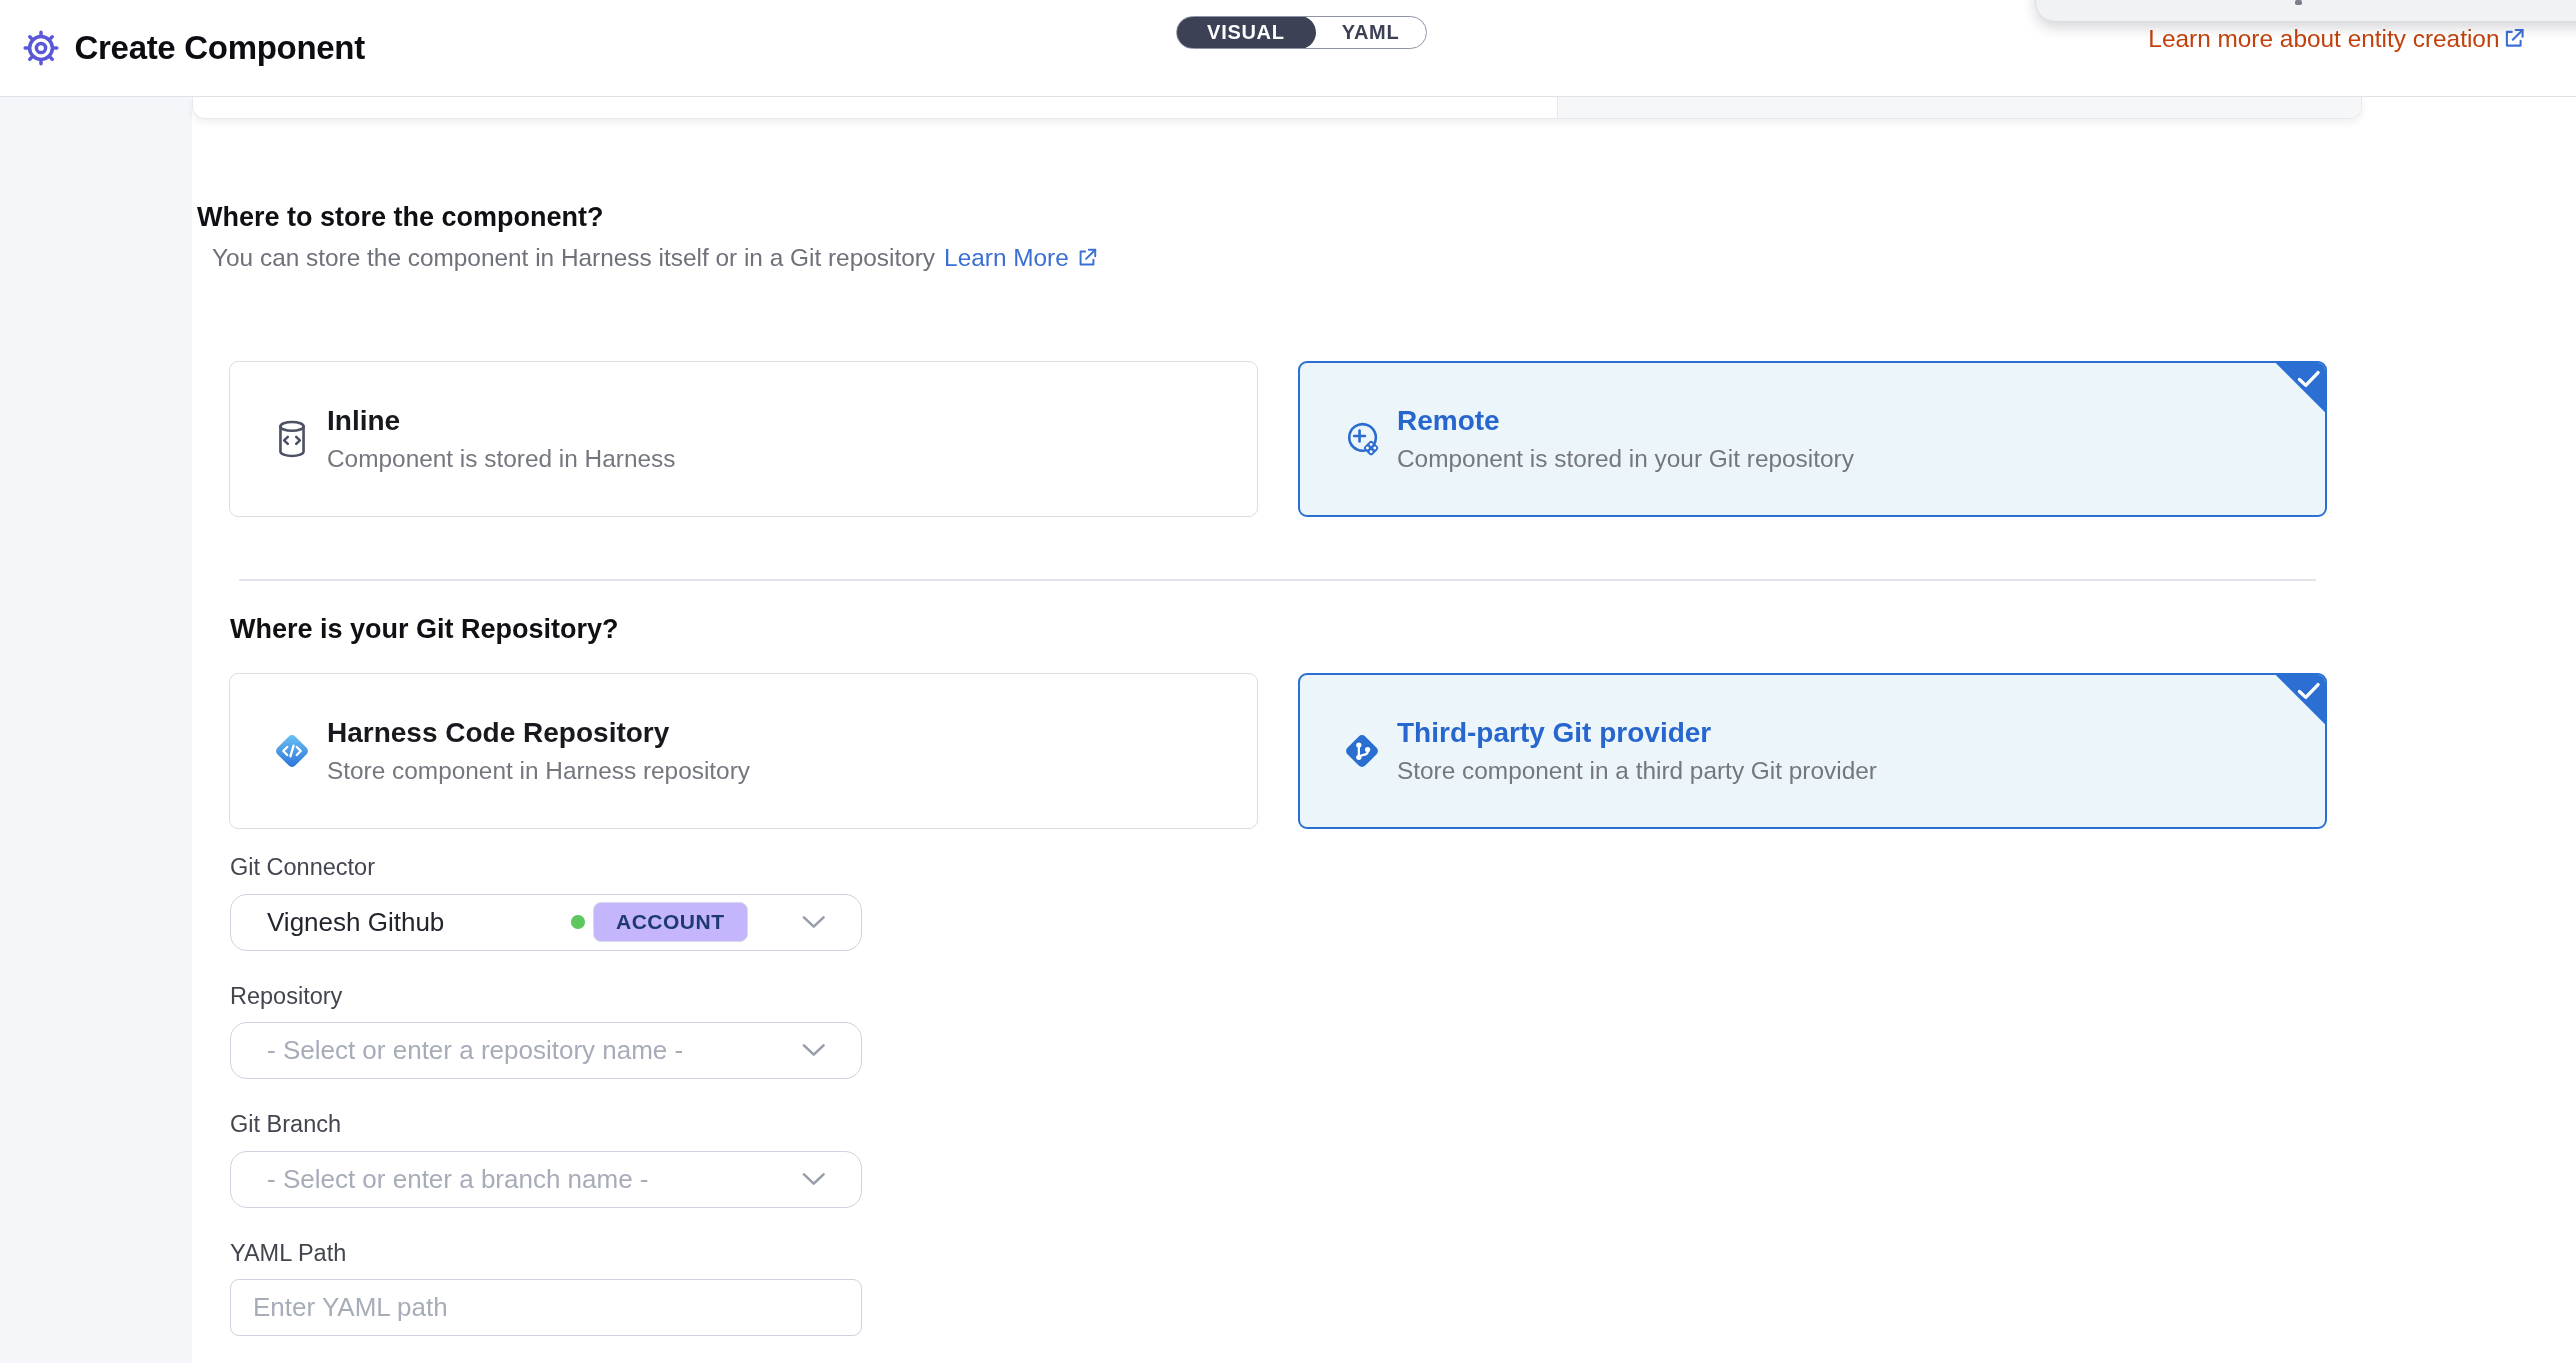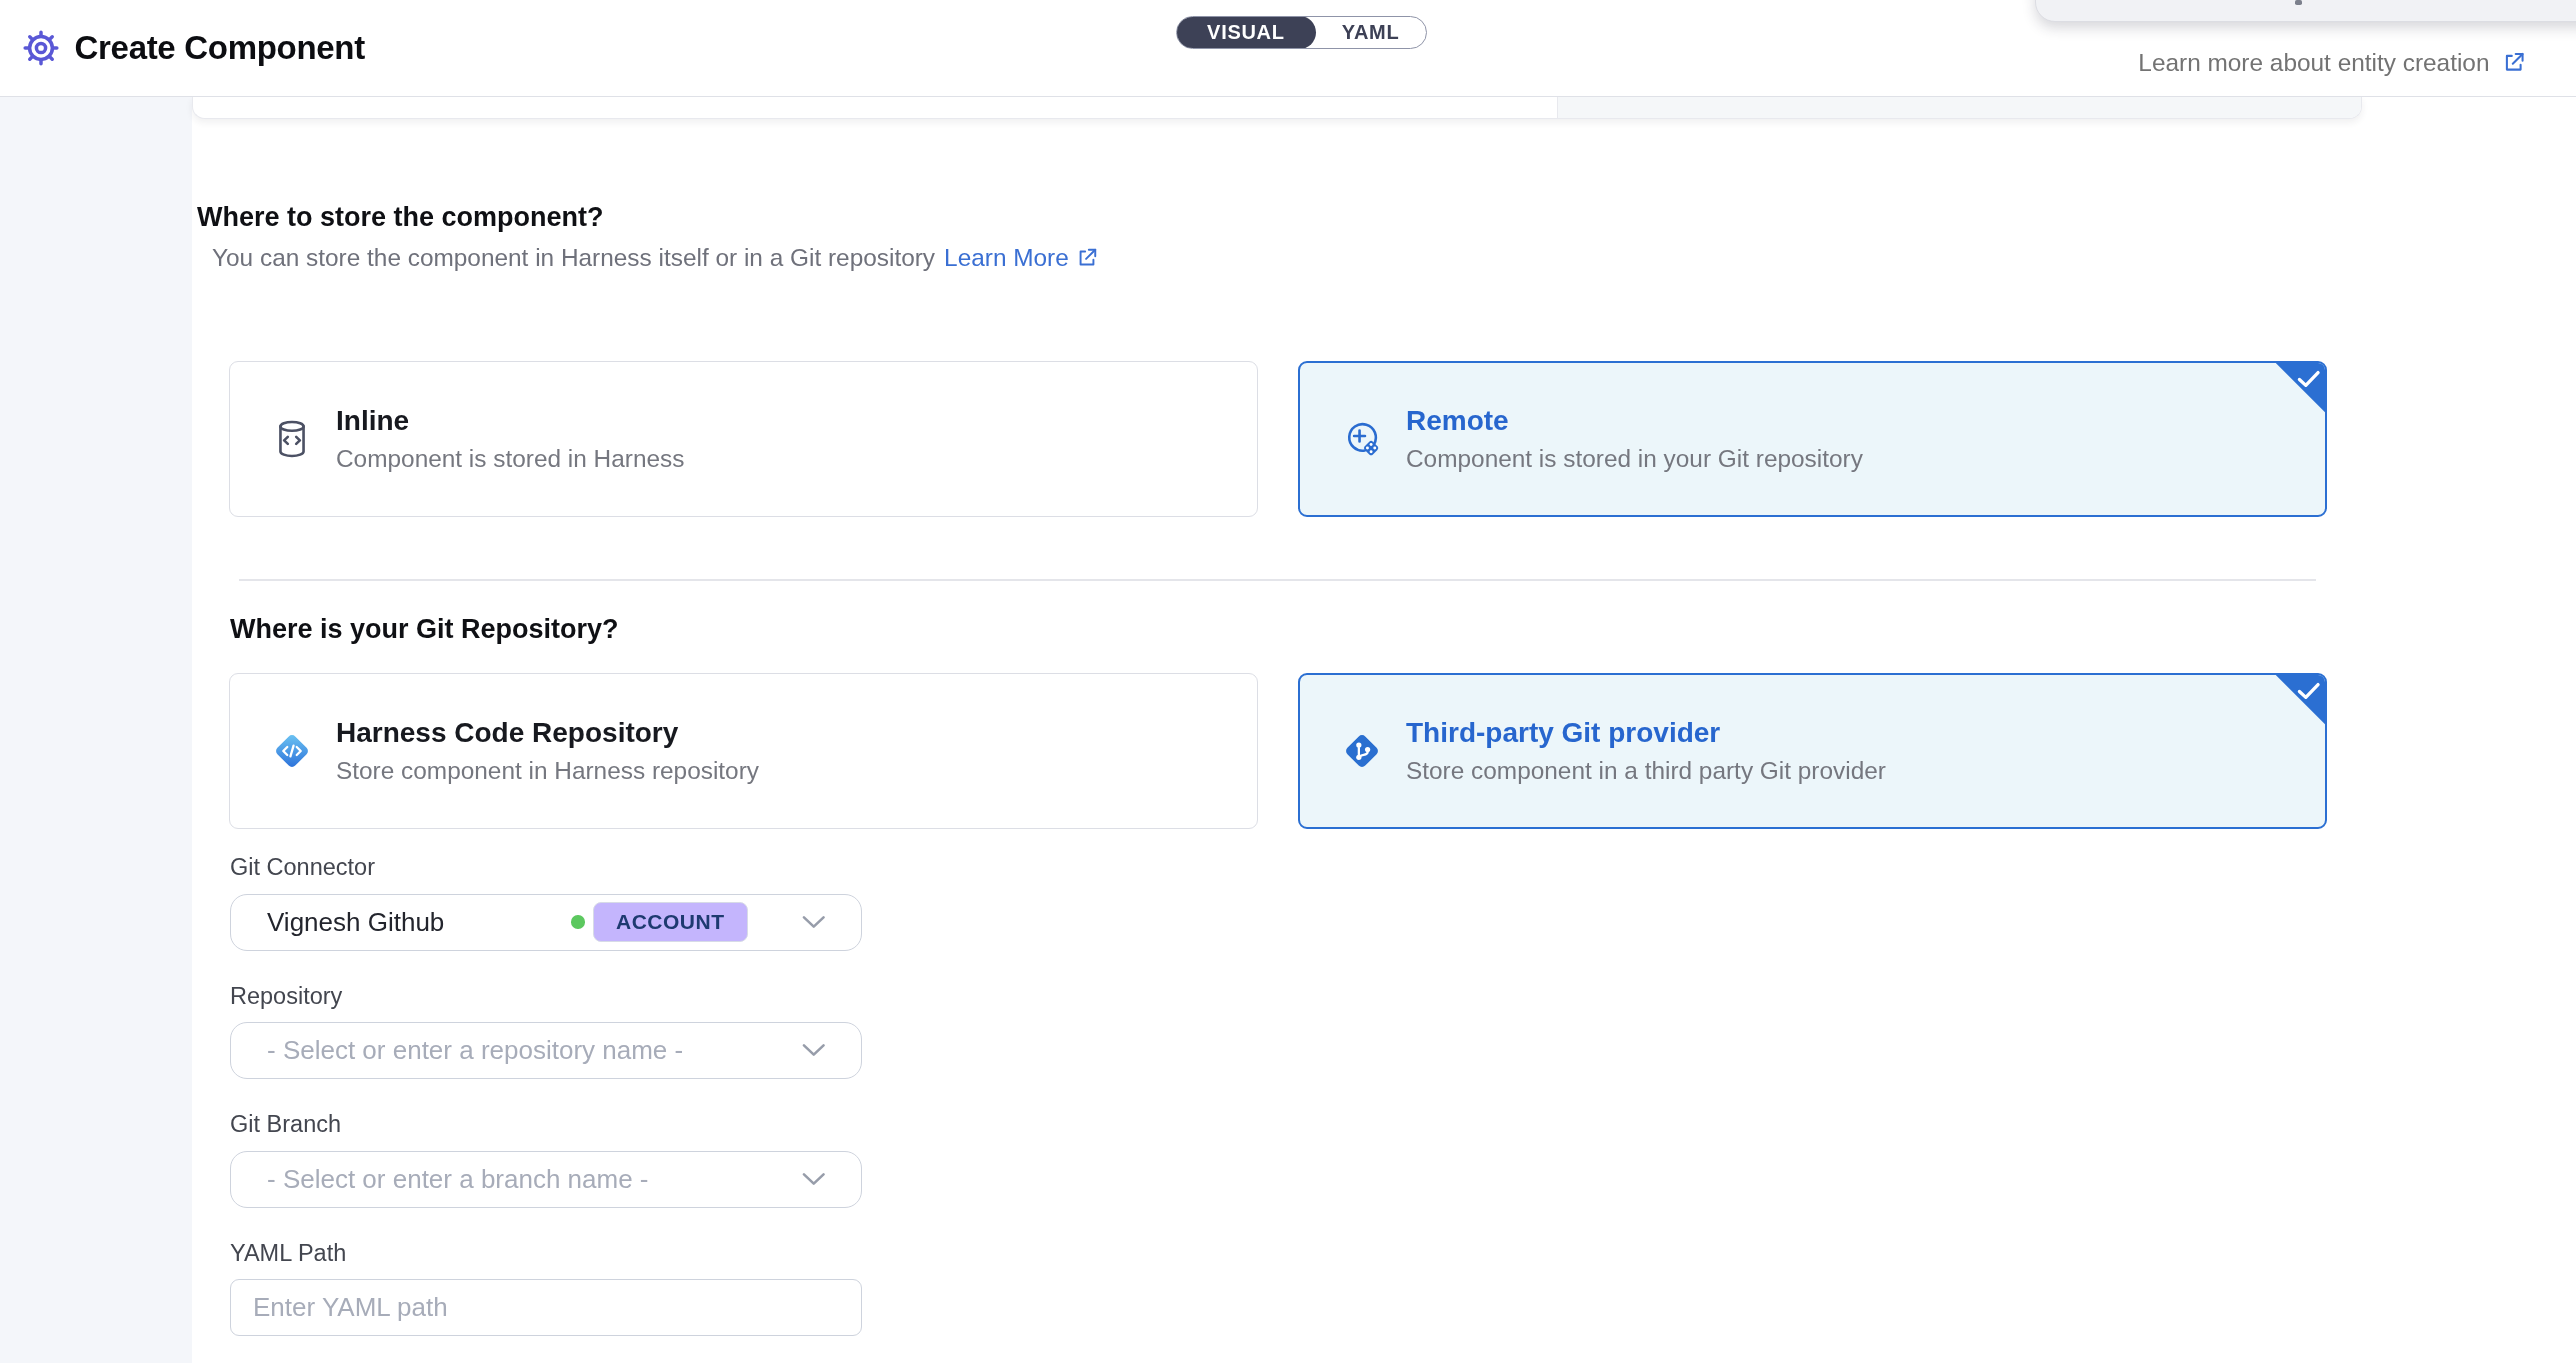--- a/index.html
+++ b/index.html
@@ -18,22 +18,22 @@
   .page-title { font-size:33px; font-weight:bold; color:#0c0d11; letter-spacing:-0.3px; }
 
   
   .mode-toggle { position:absolute; left:1176px; top:16.3px; height:33px; display:flex; align-items:stretch;
     border:1.8px solid #8f94a8; border-radius:902px; background:#ffffff; overflow:hidden; }
   .mode-seg { display:flex; align-items:center; justify-content:center; padding:0 27px;
     font-size:20px; font-weight:bold; letter-spacing:0.7px; color:#3d4156; cursor:pointer; }
   .mode-seg.selected { background:#3d4156; color:#ffffff; border-radius:902px; margin:-0.9px; padding:0 31px; }
 
   
-  .entity-link { position:absolute; right:51px; top:25px; display:flex; align-items:center; gap:12px;
-    color:#737373; font-size:24.4px; text-decoration:none; z-index:6; cursor:pointer;margin-top:24px; }
+  .entity-link { position:absolute; right:51px; top:25px; display:flex; align-items:center; gap:2px;
+    color:#c2410c; font-size:24.4px; text-decoration:none; z-index:6; cursor:pointer; }
   .entity-link svg { width:23.5px; height:23.5px; }
   .cutoff-dialog { position:absolute; left:2035px; top:-56px; width:596px; height:78px;
     background:#f1f2f5; border:1.8px solid #dcdde3; border-radius:20px;
     box-shadow:0 5.4px 12.6px rgba(40,41,61,0.18); z-index:7; }
   .dialog-fragment { position:absolute; left:2295px; top:0; width:7.2px; height:4.5px; background:#7c808c;
     border-radius:1.8px; z-index:8; }
 
   
   .card-sliver { position:absolute; left:192px; top:97px; width:2170px; height:22px; background:#ffffff;
     border:1.8px solid #e8e9ee; border-top:none; border-radius:0 0 12.6px 12.6px;
@@ -49,21 +49,21 @@
   .inline-link svg { width:22px; height:22px; }
   .git-heading { position:absolute; left:230px; top:614px; font-size:27px; font-weight:bold; color:#0f1014; }
   .divider { position:absolute; left:239px; top:579px; width:2077px; height:1.8px; background:#e4e5ea; }
 
   
   .cards-row { position:absolute; left:229px; display:flex; gap:40px; }
   .row1 { top:361px; }
   .row2 { top:673px;justify-content:space-between; }
   .opt-card { position:relative; width:1029px; height:156px; background:#ffffff;
     border:1.8px solid #dcdee5; border-radius:9px; display:flex; align-items:center;
-    padding-left:41px; gap:23px; overflow:hidden; cursor:pointer; }
+    padding-left:41px; gap:14px; overflow:hidden; cursor:pointer; }
   .opt-card.selected { background:#ecf6fa; border:2.7px solid #2b6fd2; }
   .opt-icon { width:42px; height:42px; flex:0 0 42px; }
   .opt-text { display:flex; flex-direction:column; gap:8.1px; }
   .opt-title { font-size:28px; font-weight:bold; color:#17191f; }
   .opt-card.selected .opt-title { color:#2766ce; }
   .opt-desc { font-size:24.4px; color:#75777f; }
   .corner-check { position:absolute; top:-0.9px; right:-0.9px; width:51px; height:51px; background:#2b6fd2;
     clip-path:polygon(0 0,100% 0,100% 100%); }
   .corner-check svg { position:absolute; top:8.1px; right:5.4px; width:23.5px; height:18px; }
 

